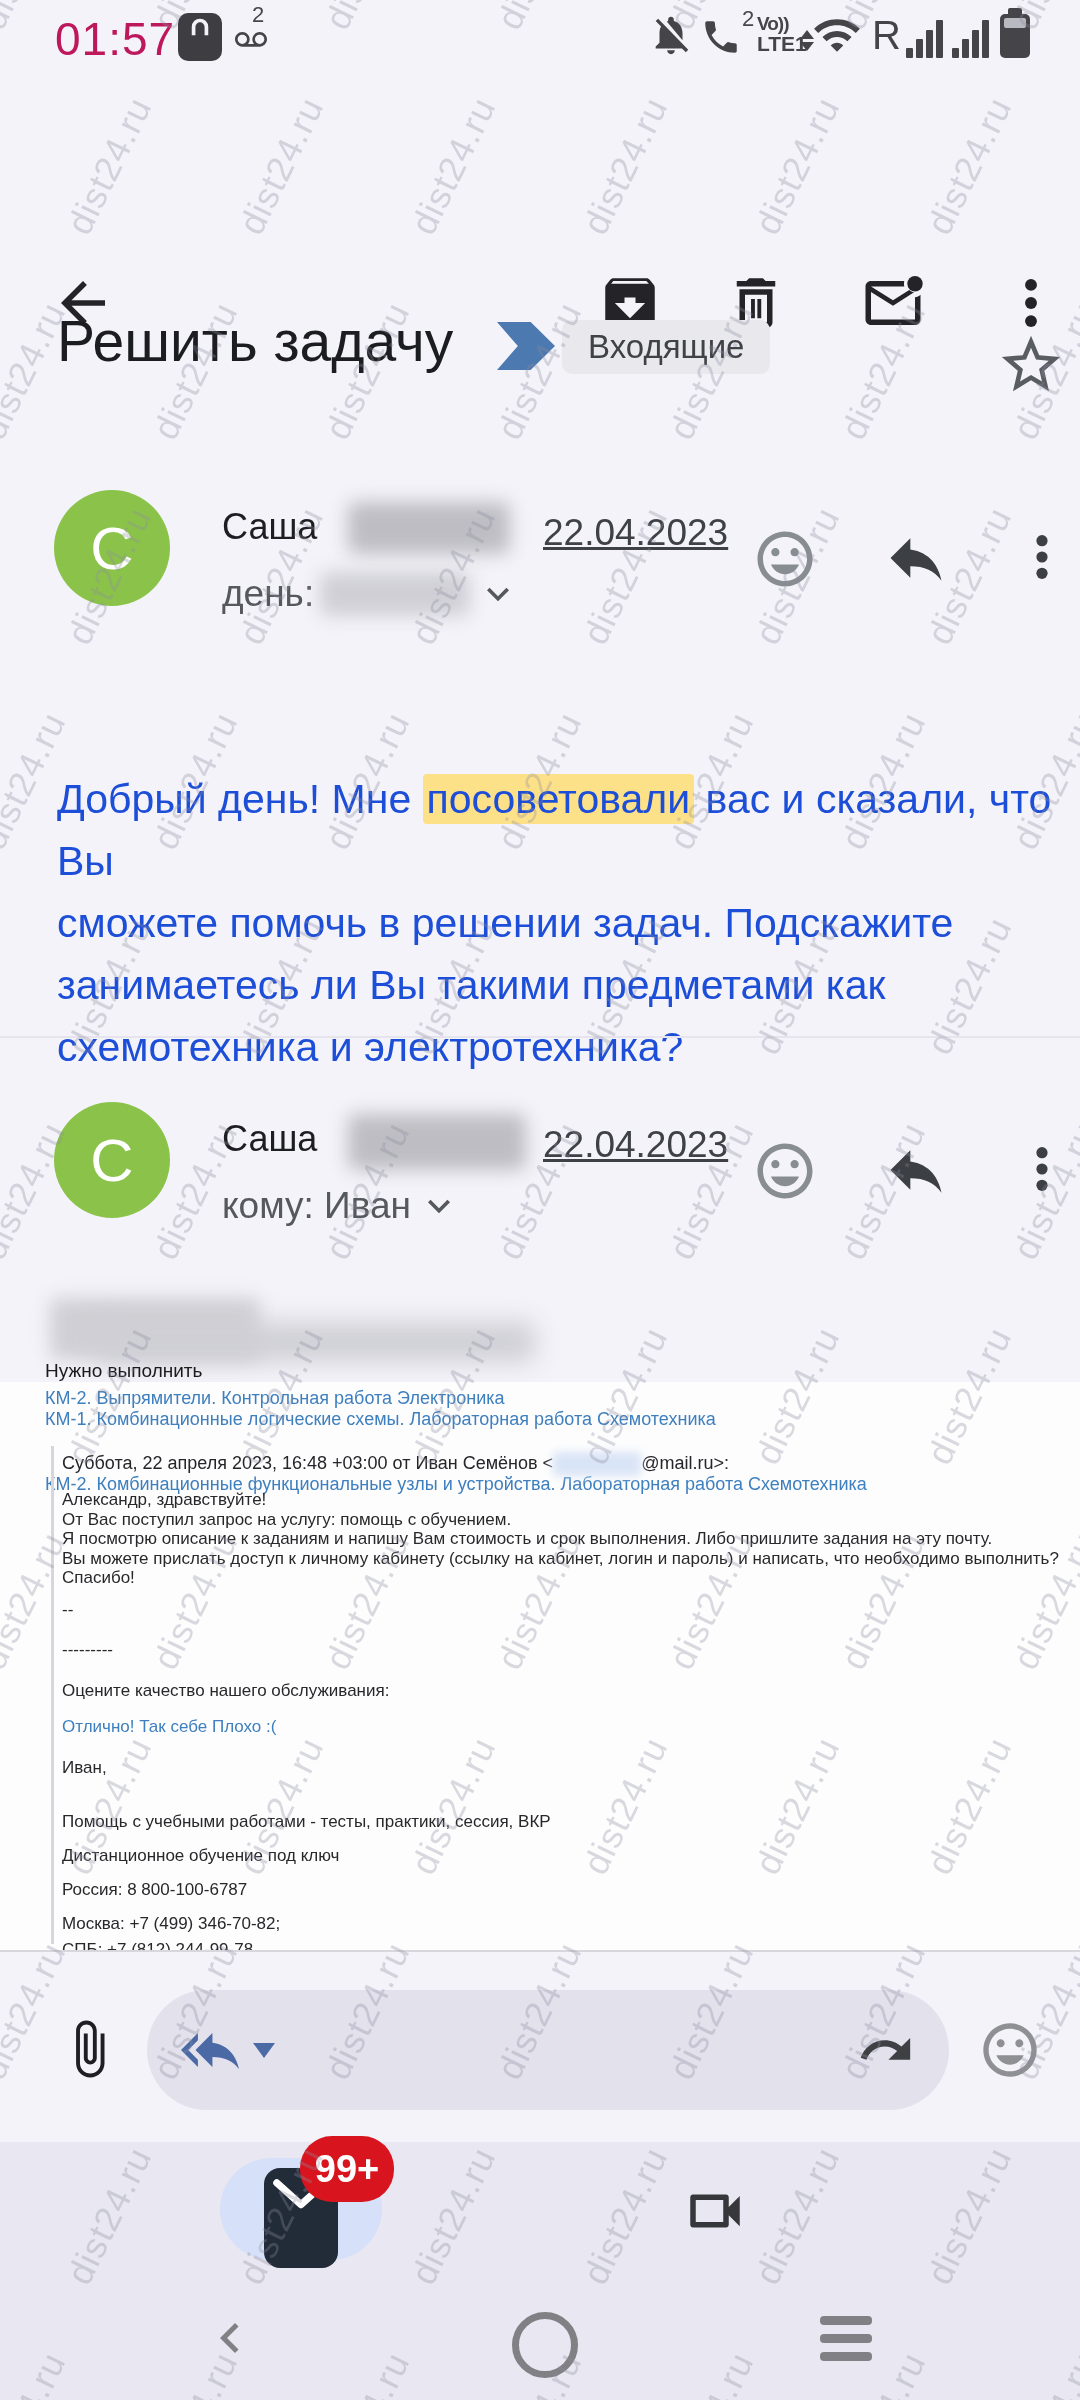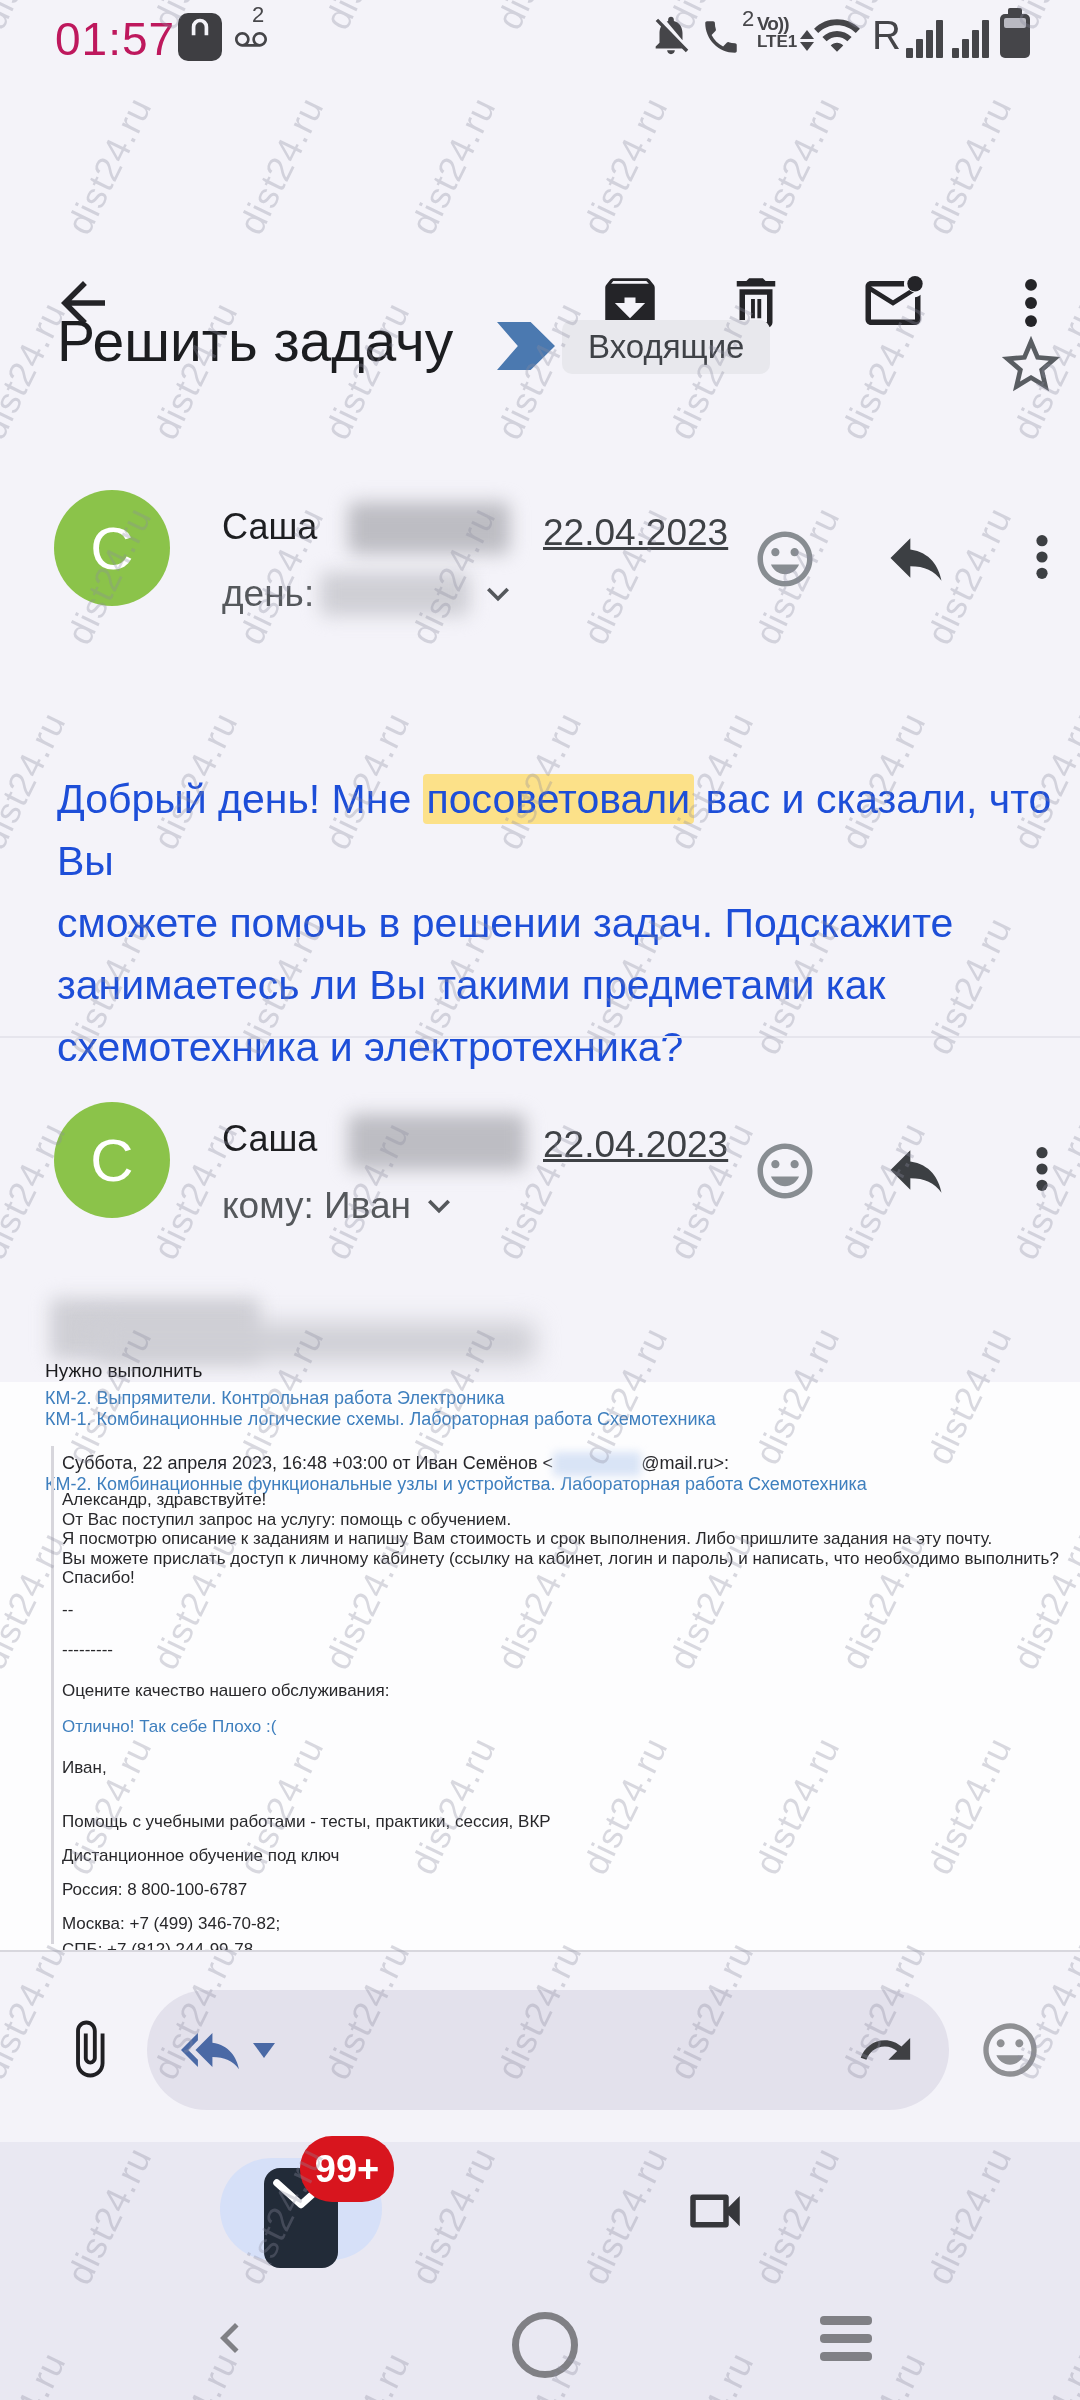--- a/index.html
+++ b/index.html
@@ -6,21 +6,21 @@
   .screen{position:relative;width:1080px;height:2400px;margin:0 auto;overflow:hidden;
           background:#f4f3f9;font-family:"Liberation Sans",sans-serif;color:#1f2023;}
   .abs{position:absolute;}
   svg{display:block;}
   
   .time{font-size:46px;color:#be185d;letter-spacing:1px;}
   .sb-ic{color:#454549;}
   .sup{font-size:22px;color:#47474b;}
   .volte{font-weight:bold;color:#454549;line-height:1;text-align:left;}
   .volte .l1{font-size:19px;letter-spacing:-1px;}
-  .volte .l2{font-size:17px;letter-spacing:0;}
+  .volte .l2{font-size:21px;letter-spacing:0;}
   .tri{width:0;height:0;border-left:7px solid transparent;border-right:7px solid transparent;}
   .tri.up{border-bottom:9px solid #454549;}
   .tri.dn{border-top:9px solid #454549;margin-top:3px;}
   .bars{display:flex;align-items:flex-end;gap:3px;}
   .bars i{display:block;width:7px;background:#454549;border-radius:1px;}
   
   .tb-ic{color:#242428;}
   
   .subject{font-size:57px;color:#1c1d20;}
   .label-arrow{background:#4b79b0;clip-path:polygon(0 0,58% 0,100% 50%,58% 100%,0 100%,36% 50%);}

